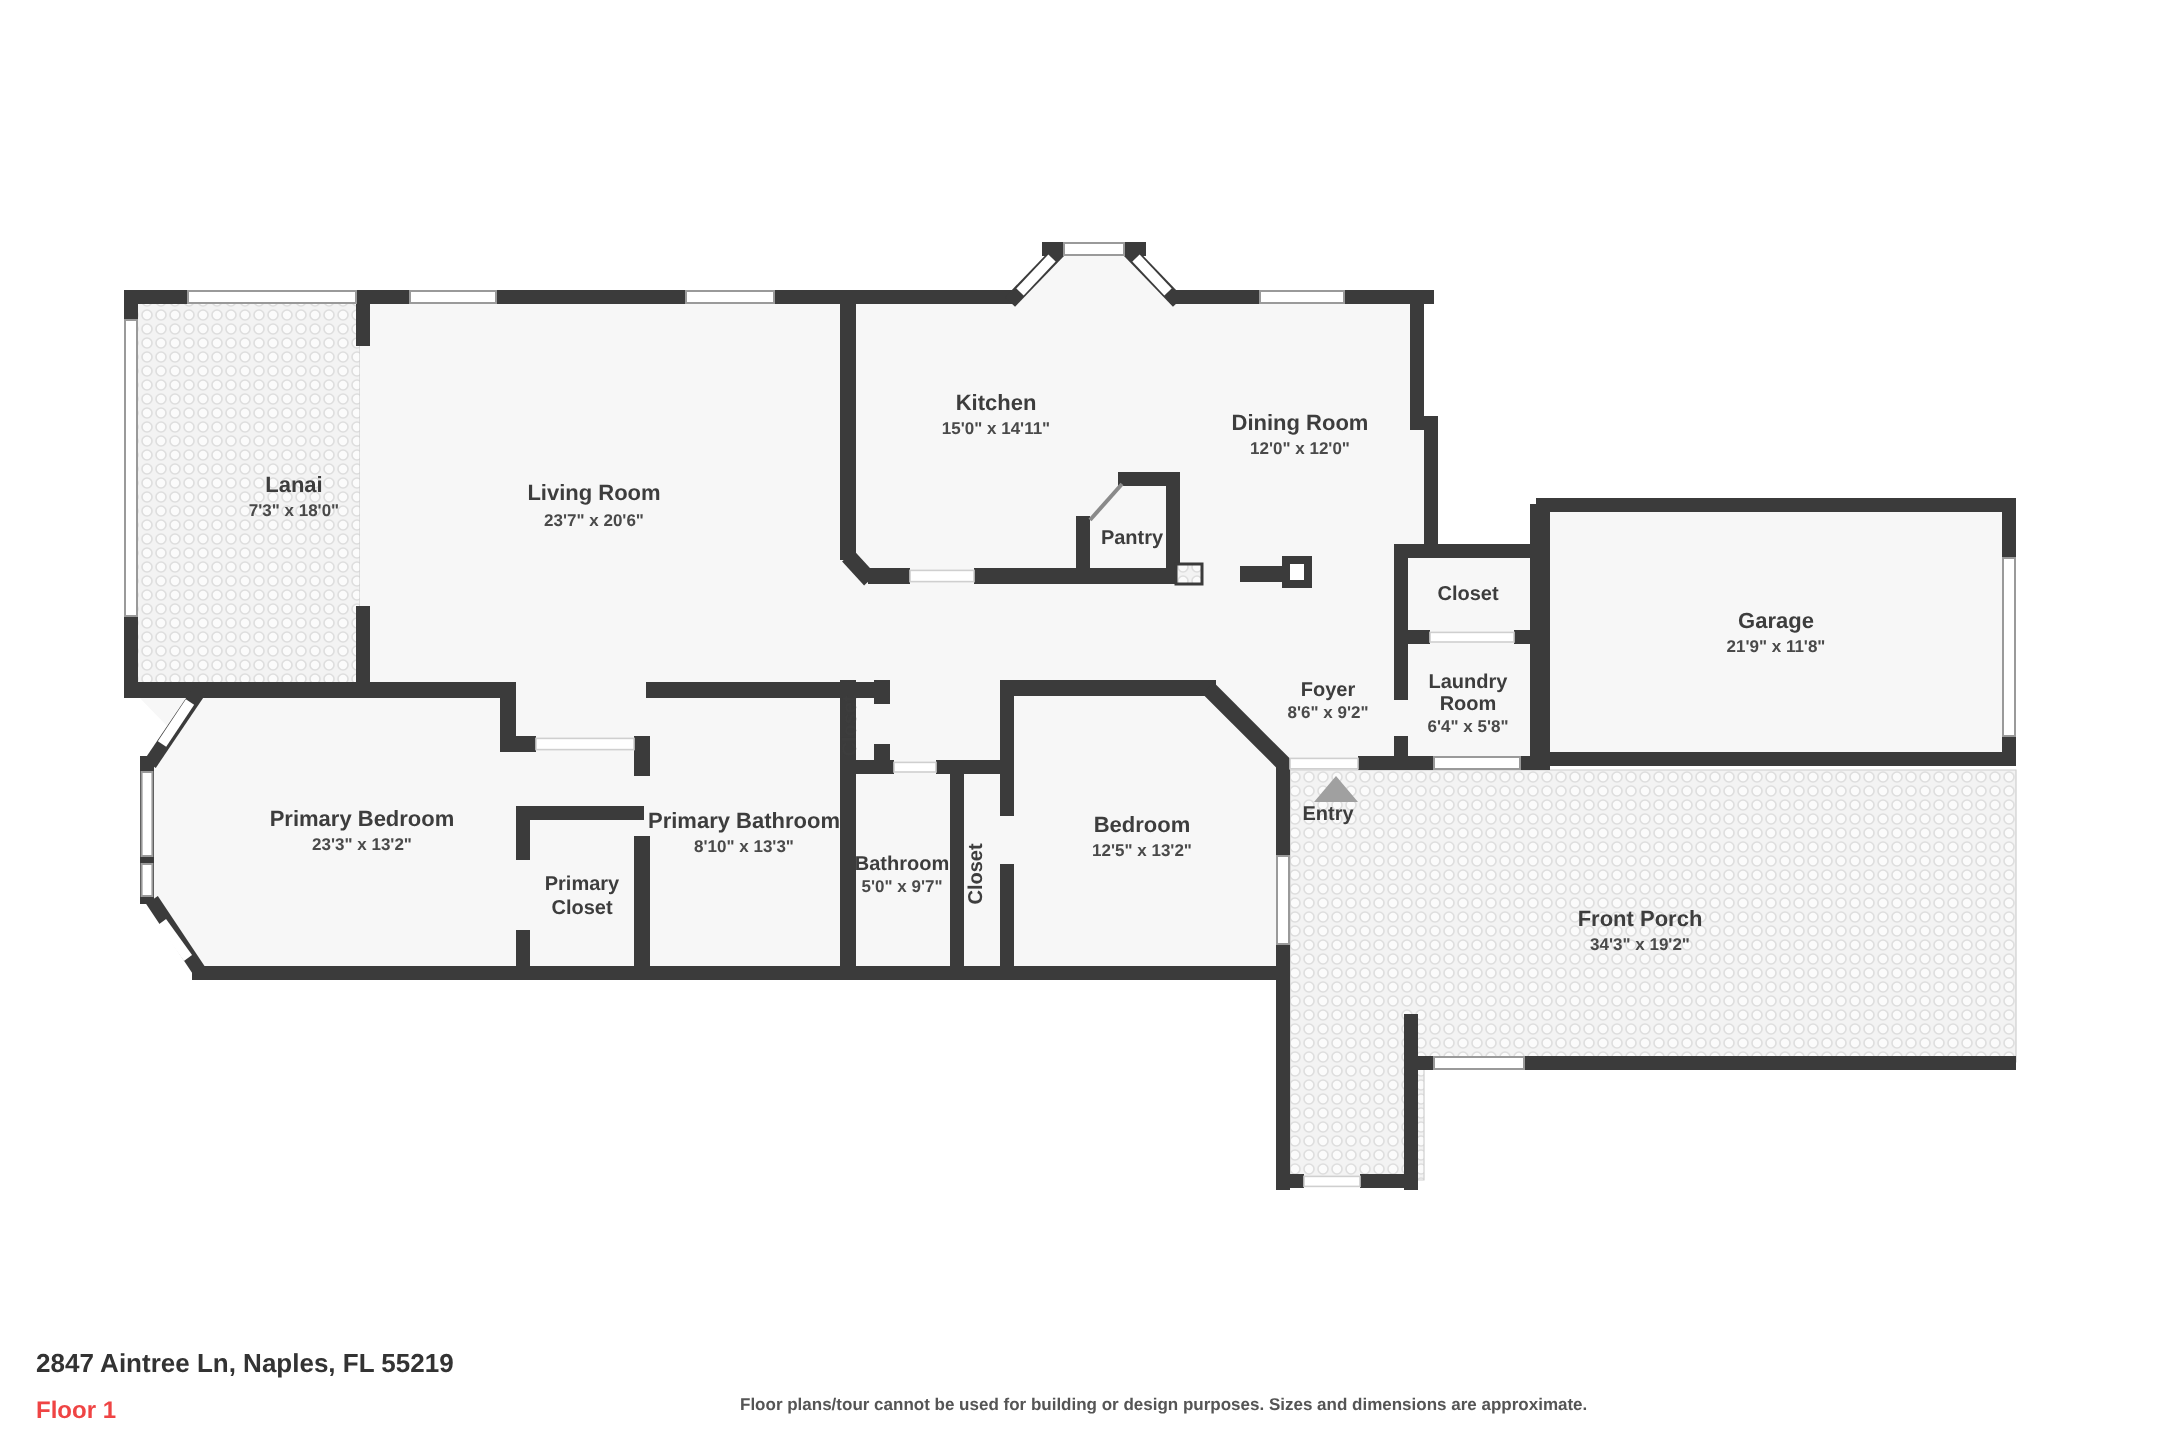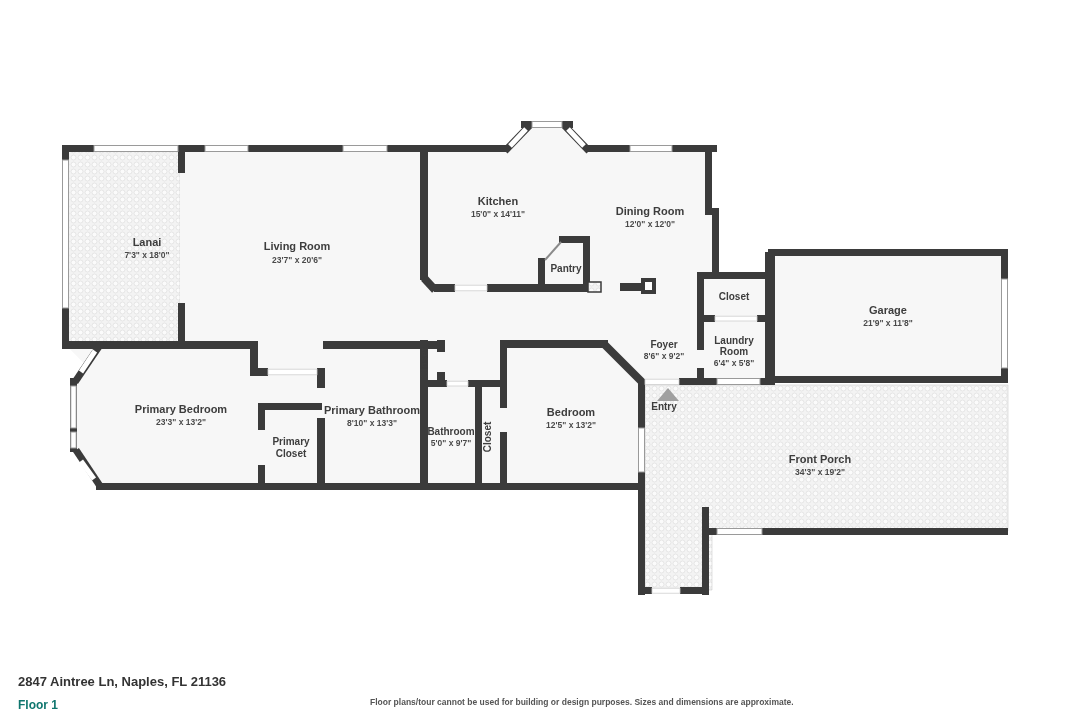--- a/index.html
+++ b/index.html
@@ -7,21 +7,21 @@
        font-family:"Liberation Sans","DejaVu Sans",sans-serif;}
   #plan{position:absolute;left:0;top:0;}
   .wall{fill:#3b3b3b;}
   .wline{stroke:#3b3b3b;fill:none;}
   .win{fill:#ffffff;stroke:#9a9a9a;stroke-width:1;}
   .door{fill:#ffffff;stroke:#cfcfcf;stroke-width:0.8;}
   .room-name{font-size:11px;font-weight:700;fill:#3d3d3d;text-anchor:middle;}
   .room-dims{font-size:8.5px;font-weight:600;fill:#4a4a4a;text-anchor:middle;}
   .room-name-sm{font-size:10px;font-weight:700;fill:#3d3d3d;text-anchor:middle;}
   .footer-address{position:absolute;left:18px;top:674px;font-size:13px;font-weight:700;color:#333;}
-  .footer-floor{position:absolute;left:18px;top:698px;font-size:12px;font-weight:600;color:#0f766e;}
+  .footer-floor{position:absolute;left:18px;top:698px;font-size:12px;font-weight:600;color:#ef4444;}
   .footer-disclaimer{position:absolute;left:370px;top:697px;font-size:8.5px;font-weight:700;color:#555;}
 </style>
 </head>
 <body>
 
 <svg id="plan" width="1080" height="720" viewBox="0 0 1080 720">
   <defs>
     <pattern id="tile" width="7" height="7" patternUnits="userSpaceOnUse">
       <rect width="7" height="7" fill="#f3f3f3"></rect>
       <circle cx="3.5" cy="3.5" r="2.5" fill="#fbfbfb" stroke="#dedede" stroke-width="0.8"></circle>
@@ -226,15 +226,15 @@
       <text class="room-name" x="571" y="416">Bedroom</text>
       <text class="room-dims" x="571" y="428">12'5" x 13'2"</text>
     </g>
     <g>
       <text class="room-name" x="820" y="463">Front Porch</text>
       <text class="room-dims" x="820" y="475">34'3" x 19'2"</text>
     </g>
   </g>
 </svg>
 
-<div class="footer-address">2847 Aintree Ln, Naples, FL 21136</div>
+<div class="footer-address">2847 Aintree Ln, Naples, FL 55219</div>
 <div class="footer-floor">Floor 1</div>
 <div class="footer-disclaimer">Floor plans/tour cannot be used for building or design purposes. Sizes and dimensions are approximate.</div>
 
 </body></html>

